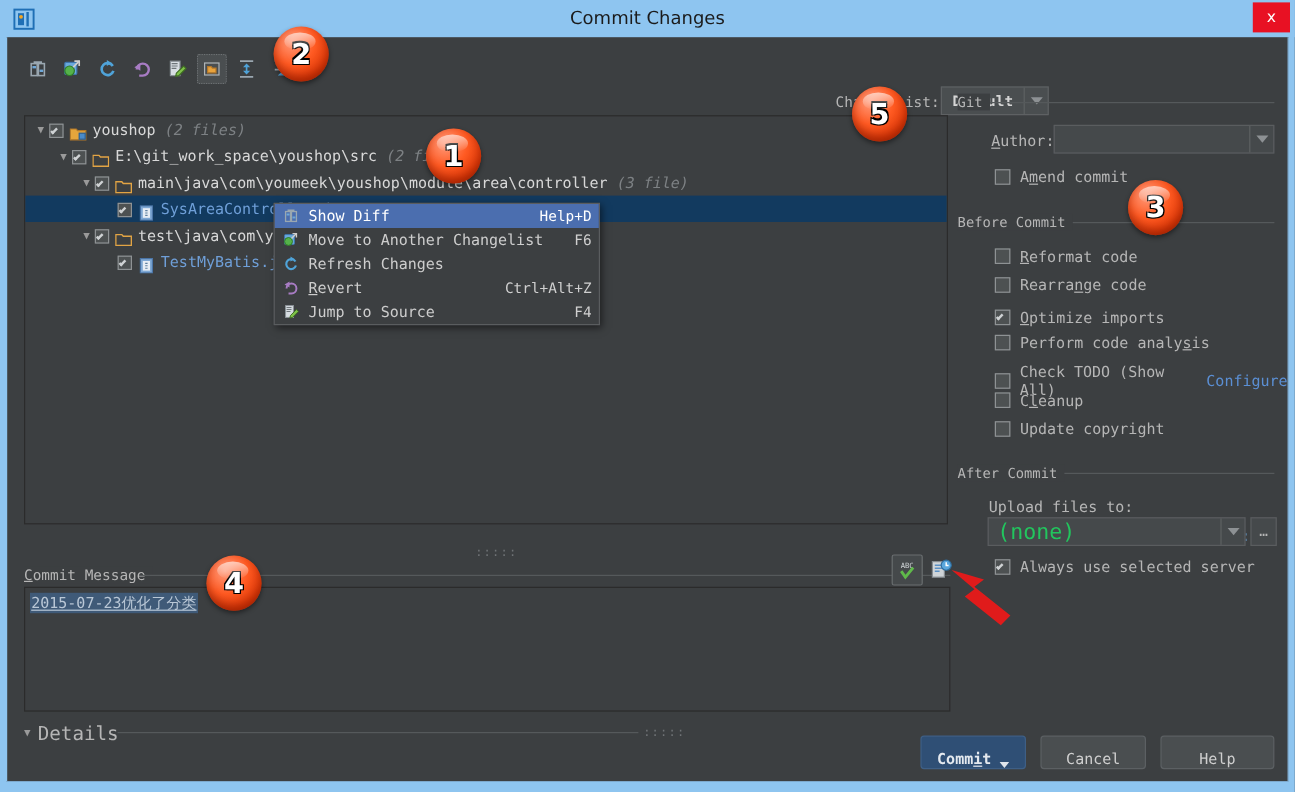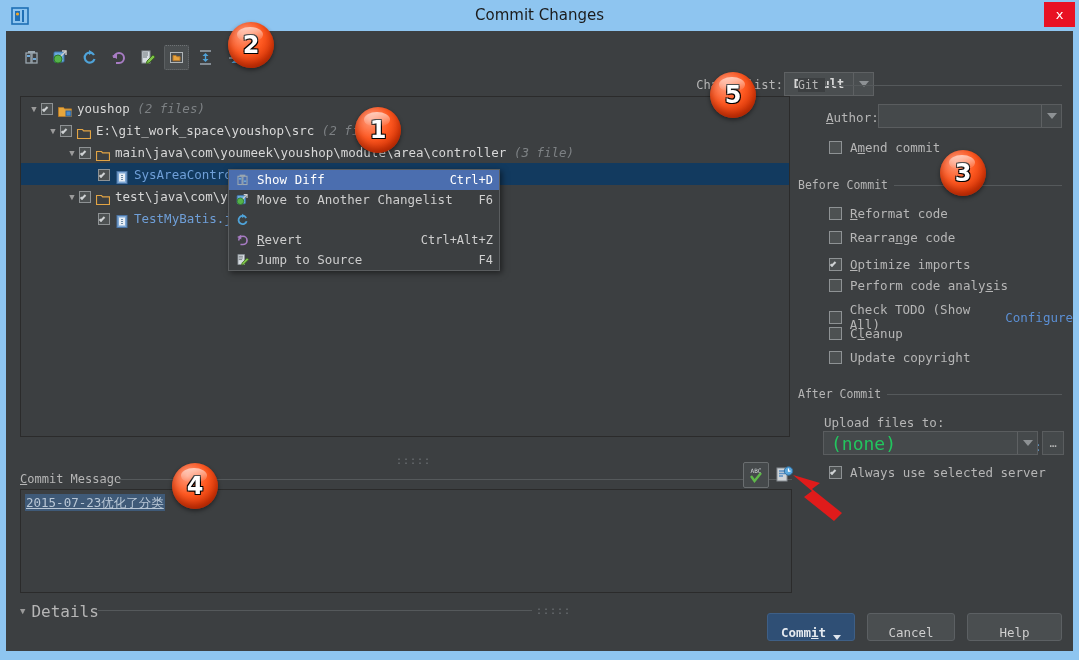--- a/index.html
+++ b/index.html
@@ -292,41 +292,42 @@
           <span class="mico">
             <svg width="15" height="14" viewBox="0 0 17 17">
               <rect x="3" y="4" width="5" height="10" fill="none" stroke="#9aa7b0" stroke-width="1.3"></rect>
               <rect x="9" y="4" width="5" height="10" fill="none" stroke="#9aa7b0" stroke-width="1.3"></rect>
               <rect x="4" y="6" width="3" height="2" fill="#6fa8d8"></rect>
               <rect x="10" y="9" width="3" height="2" fill="#6fa8d8"></rect>
               <path d="M5 2 h7 v2 h-7z" fill="#9aa7b0"></path>
             </svg>
           </span>
           <span class="mtx">Show Diff</span>
-          <span class="msc">Ctrl+D</span>
+          <span class="msc">Help+D</span>
         </div>
         <div class="mi">
           <span class="mico">
             <svg width="15" height="14" viewBox="0 0 17 17">
               <rect x="2" y="3" width="10" height="10" rx="1" fill="#6aa9dc" stroke="#3f76ad"></rect>
               <circle cx="6" cy="10" r="4" fill="#55b24a" stroke="#2f7a28"></circle>
               <path d="M10 2 h4 v4" fill="none" stroke="#cfcfcf" stroke-width="1.4"></path>
               <path d="M9 7 l5-5" stroke="#cfcfcf" stroke-width="1.4"></path>
             </svg>
           </span>
           <span class="mtx">Move to Another Changelist</span>
           <span class="msc">F6</span>
         </div>
         <div class="mi">
           <span class="mico">
             <svg width="15" height="14" viewBox="0 0 17 17">
               <path d="M13 6 A5 5 0 1 0 13.5 10" fill="none" stroke="#4fa3d9" stroke-width="2.2"></path>
               <path d="M8 1 l0 5 l4-2.5z" fill="#4fa3d9"></path>
             </svg>
           </span>
+          <span class="mtx">Refresh Changes</span>
           <span class="msc"></span>
         </div>
         <div class="mi">
           <span class="mico">
             <svg width="15" height="14" viewBox="0 0 17 17">
               <path d="M4 9 a5 5 0 1 1 5 5 h-3" fill="none" stroke="#a87cc4" stroke-width="2"></path>
               <path d="M7 2 L7 8 L2 5z" fill="#a87cc4"></path>
             </svg>
           </span>
           <span class="mtx"><span class="uline">R</span>evert</span>

